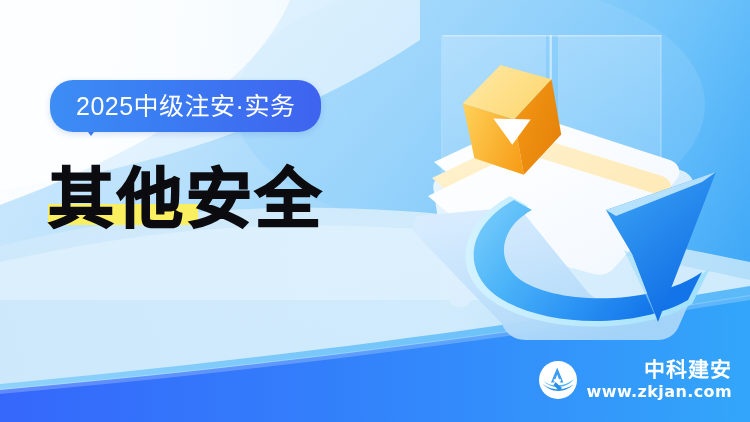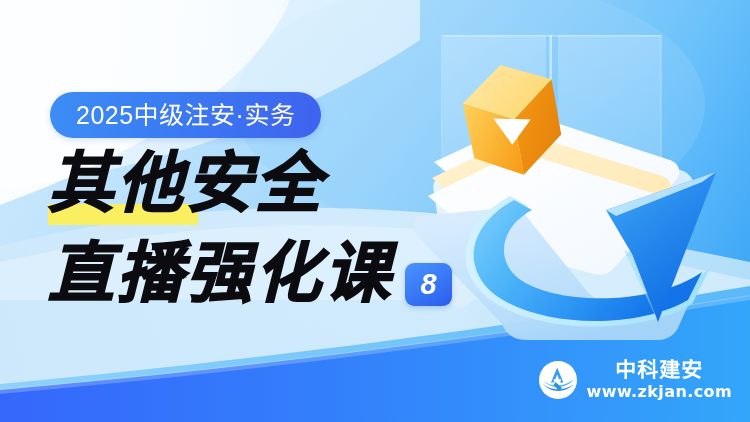--- a/index.html
+++ b/index.html
@@ -13,42 +13,42 @@
     position:relative; width:750px; height:422px; overflow:hidden;
     background:linear-gradient(120deg,#cfe9fd 0%, #bfe3fc 22%, #9ed6fb 48%, #6cc2fa 72%, #3ca6f7 92%, #2e9bf6 100%);
   }
 
   
   .bg-layer{ position:absolute; inset:0; pointer-events:none; }
   .bg-layer svg{ display:block; width:750px; height:422px; }
 
   
   #tag-pill{
-    position:absolute; left:50px; top:92px;
-    height:46px; padding:0 26px;
+    position:absolute; left:50px; top:80px;
+    height:52px; padding:0 26px;
     display:flex; align-items:center; justify-content:center;
     border-radius:23px;
     background:linear-gradient(90deg,#3d8df5 0%, #3a7ff3 35%, #3f63ef 100%);
     box-shadow:0 2px 6px rgba(40,90,200,.18);
     z-index:6;
   }
   #tag-pill .tag-text{
     color:#ffffff; font-size:25px; letter-spacing:.5px; line-height:1;
     white-space:nowrap; font-weight:400;
     font-family:"Liberation Sans","DejaVu Sans",sans-serif;
   }
   #tag-tail{
     position:absolute; left:82px; top:124px; width:0; height:0;
     border-left:9px solid transparent; border-right:9px solid transparent;
     border-top:12px solid #3f7bf2; z-index:5;
   }
 
   
   #headline{ position:absolute; left:48px; top:150px; z-index:8; }
-  .line{ position:relative; height:82px; display:flex; align-items:flex-start;font-style:italic; }
+  .line{ position:relative; height:82px; display:flex; align-items:flex-end; }
   .line .txt{
     position:relative; z-index:3;
     font-family:"DejaVu Serif","Liberation Serif",serif;
     font-weight:700; font-size:66px; line-height:1;
     color:#0c0c10; letter-spacing:3px; white-space:nowrap;
     -webkit-text-stroke:1.6px #0c0c10;
   }
   #highlight{
     position:absolute; left:0px; top:54px; width:150px; height:21px;
     background:#f9ef60; z-index:1; border-radius:1px;
@@ -70,21 +70,21 @@
   #illustration{ position:absolute; left:410px; top:10px; width:340px; height:330px; z-index:4; }
   #illustration svg{ display:block; width:340px; height:330px; }
 
   
   #logo-block{
     position:absolute; right:18px; bottom:22px;
     display:flex; align-items:center; gap:9px; z-index:10;
   }
   #logo-mark{ width:40px; height:40px; flex:0 0 40px; }
   #logo-mark svg{ display:block; width:40px; height:40px; }
-  #logo-text{ display:flex; flex-direction:column; align-items:center; gap:3px; }
+  #logo-text{ display:flex; flex-direction:column; align-items:flex-end; gap:3px; }
   #logo-name{
     color:#ffffff; font-size:21px; font-weight:700; line-height:1;
     letter-spacing:1px; white-space:nowrap;
     font-family:"DejaVu Sans","Liberation Sans",sans-serif;
   }
   #logo-url{
     color:#ffffff; font-size:16px; font-weight:700; line-height:1;
     letter-spacing:.4px; white-space:nowrap;
     font-family:"DejaVu Sans","Liberation Sans",sans-serif;
   }
@@ -153,26 +153,20 @@
 
   <div id="tag-tail"></div>
   <div id="tag-pill">
     <span class="tag-text">2025中级注安·实务</span>
   </div>
 
   <div id="headline">
     <div class="line" id="line1">
       <div id="highlight"></div>
       <span class="txt">其他安全</span>
-    </div>
-    <div class="line" id="line2">
-      <span class="txt">直播强化课</span>
-      <div id="num-badge">
-        <span class="num">8</span>
-      </div>
     </div>
   </div>
 
   <div id="illustration">
     <svg viewBox="0 0 340 330" xmlns="http://www.w3.org/2000/svg">
       <defs>
         <linearGradient id="folderBack" x1="0" y1="0" x2="1" y2="1">
           <stop offset="0" stop-color="#eef8ff"></stop>
           <stop offset="1" stop-color="#cbe6fb"></stop>
         </linearGradient>

